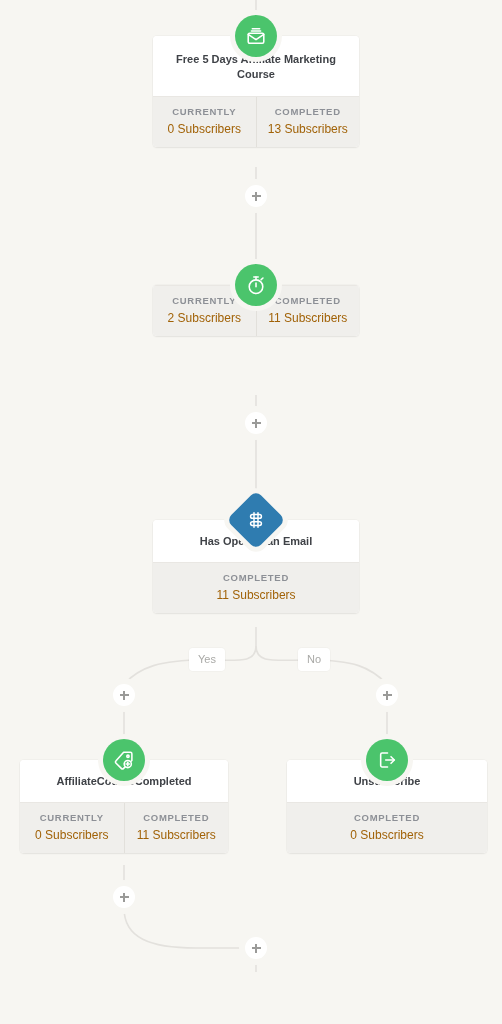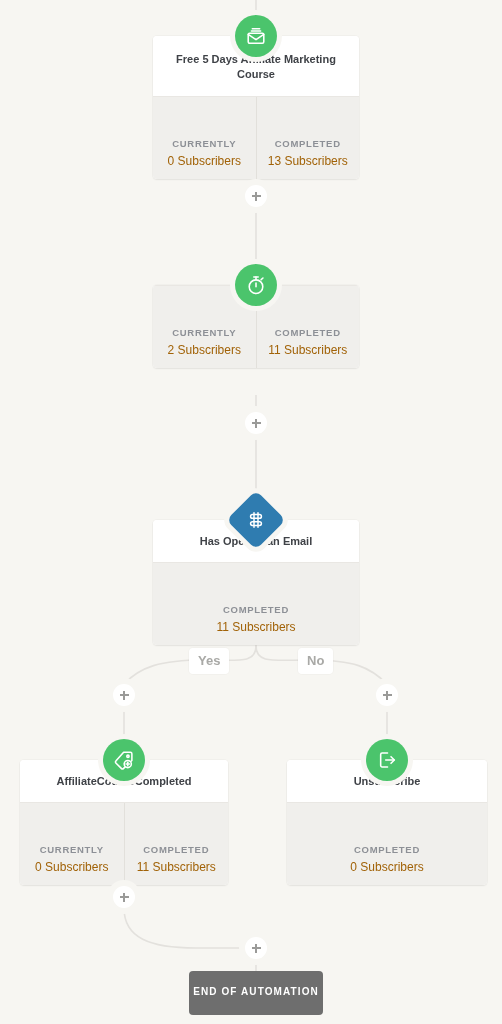--- a/index.html
+++ b/index.html
@@ -65,21 +65,20 @@
     border-left: 1px solid #e2e0db;
   }
   .footer-label {
     font-size: 9.5px;
     font-weight: bold;
     letter-spacing: 0.7px;
     color: #8d9096;
     text-transform: uppercase;
     display: block;
     margin-bottom: 5px;
-    margin-top: 32px;
   }
   .footer-value {
     font-size: 12px;
     color: #a16207;
     display: block;
   }
 
   
   .badge {
     position: absolute;
@@ -134,26 +133,25 @@
   }
   .plus-btn::before { width: 9px; height: 1.6px; }
   .plus-btn::after  { width: 1.6px; height: 9px; }
 
   
   .branch-label {
     position: absolute;
     background: #ffffff;
     border-radius: 4px;
     color: #a9a9a6;
-    font-size: 13px;
+    font-size: 11px;
     padding: 5px 9px 6px;
     text-align: center;
     box-shadow: 0 0 0 1px rgba(0,0,0,0.02);
     z-index: 4;
-    font-weight: bold;
   }
 
   
   .end-bar {
     position: absolute;
     background: #6e6e6e;
     border-radius: 4px;
     color: #ffffff;
     font-size: 10px;
     font-weight: bold;
@@ -308,17 +306,14 @@
         <span class="footer-label">COMPLETED</span>
         <span class="footer-value">0 Subscribers</span>
       </div>
     </div>
   </div>
 
   <div class="plus-btn" style="left:113px; top:886px;"></div>
 
   <div class="plus-btn" style="left:245px; top:937px;"></div>
 
-  <div class="end-bar" style="left:189px; top:971px; width:134px; height:44px;">
-    <span>END OF AUTOMATION</span>
-  </div>
 
 </div>
 
 </body></html>

